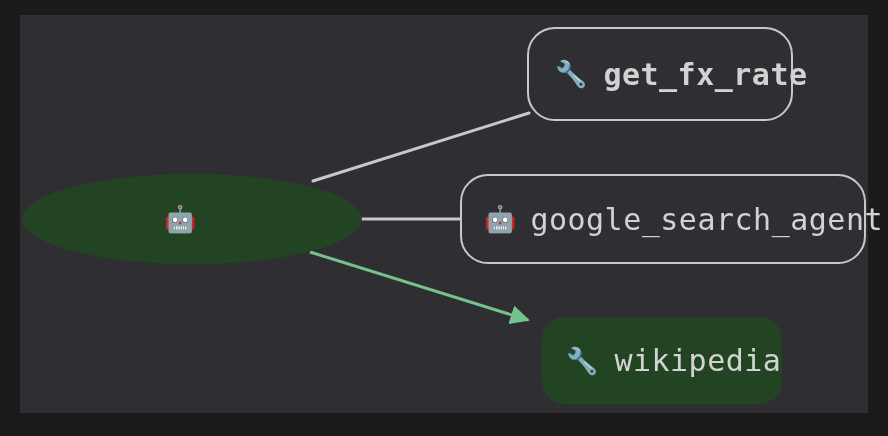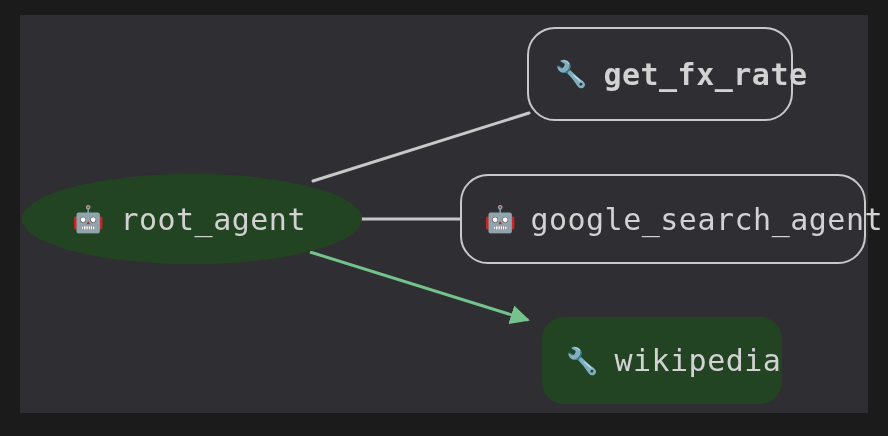--- a/index.html
+++ b/index.html
@@ -120,21 +120,20 @@
 
     <line x1="313" y1="181" x2="529" y2="113" stroke="#c8c8c8" stroke-width="3" stroke-linecap="round"></line>
 
     <line x1="362" y1="219" x2="460" y2="219" stroke="#c8c8c8" stroke-width="3" stroke-linecap="round"></line>
 
     <line x1="310" y1="252" x2="528" y2="320" stroke="#74c28c" stroke-width="3" stroke-linecap="butt" marker-end="url(#arrow-green)"></line>
   </svg>
 
   <div class="node" id="node-root-agent">
     <span class="emoji">🤖</span>
-    <span class="label">root_agent</span>
   </div>
 
   <div class="node" id="node-get-fx-rate">
     <span class="emoji">🔧</span>
     <span class="label">get_fx_rate</span>
   </div>
 
   <div class="node" id="node-google-search-agent">
     <span class="emoji">🤖</span>
     <span class="label">google_search_agent</span>

